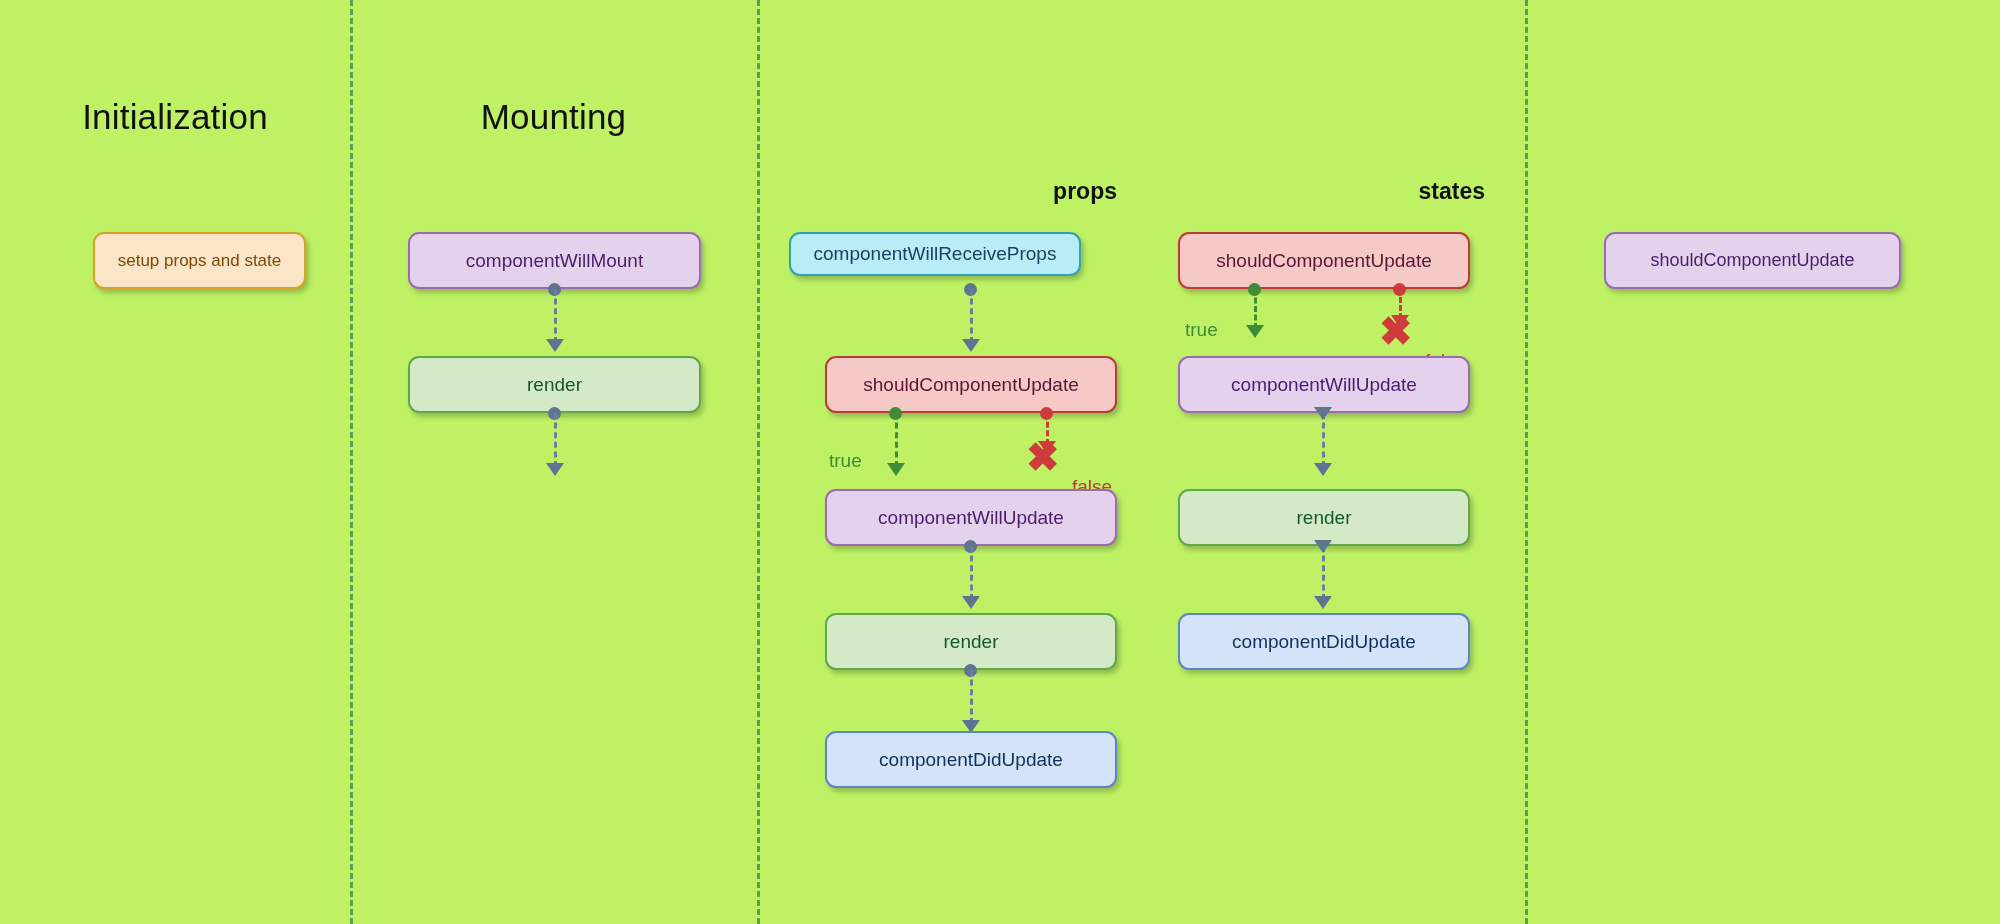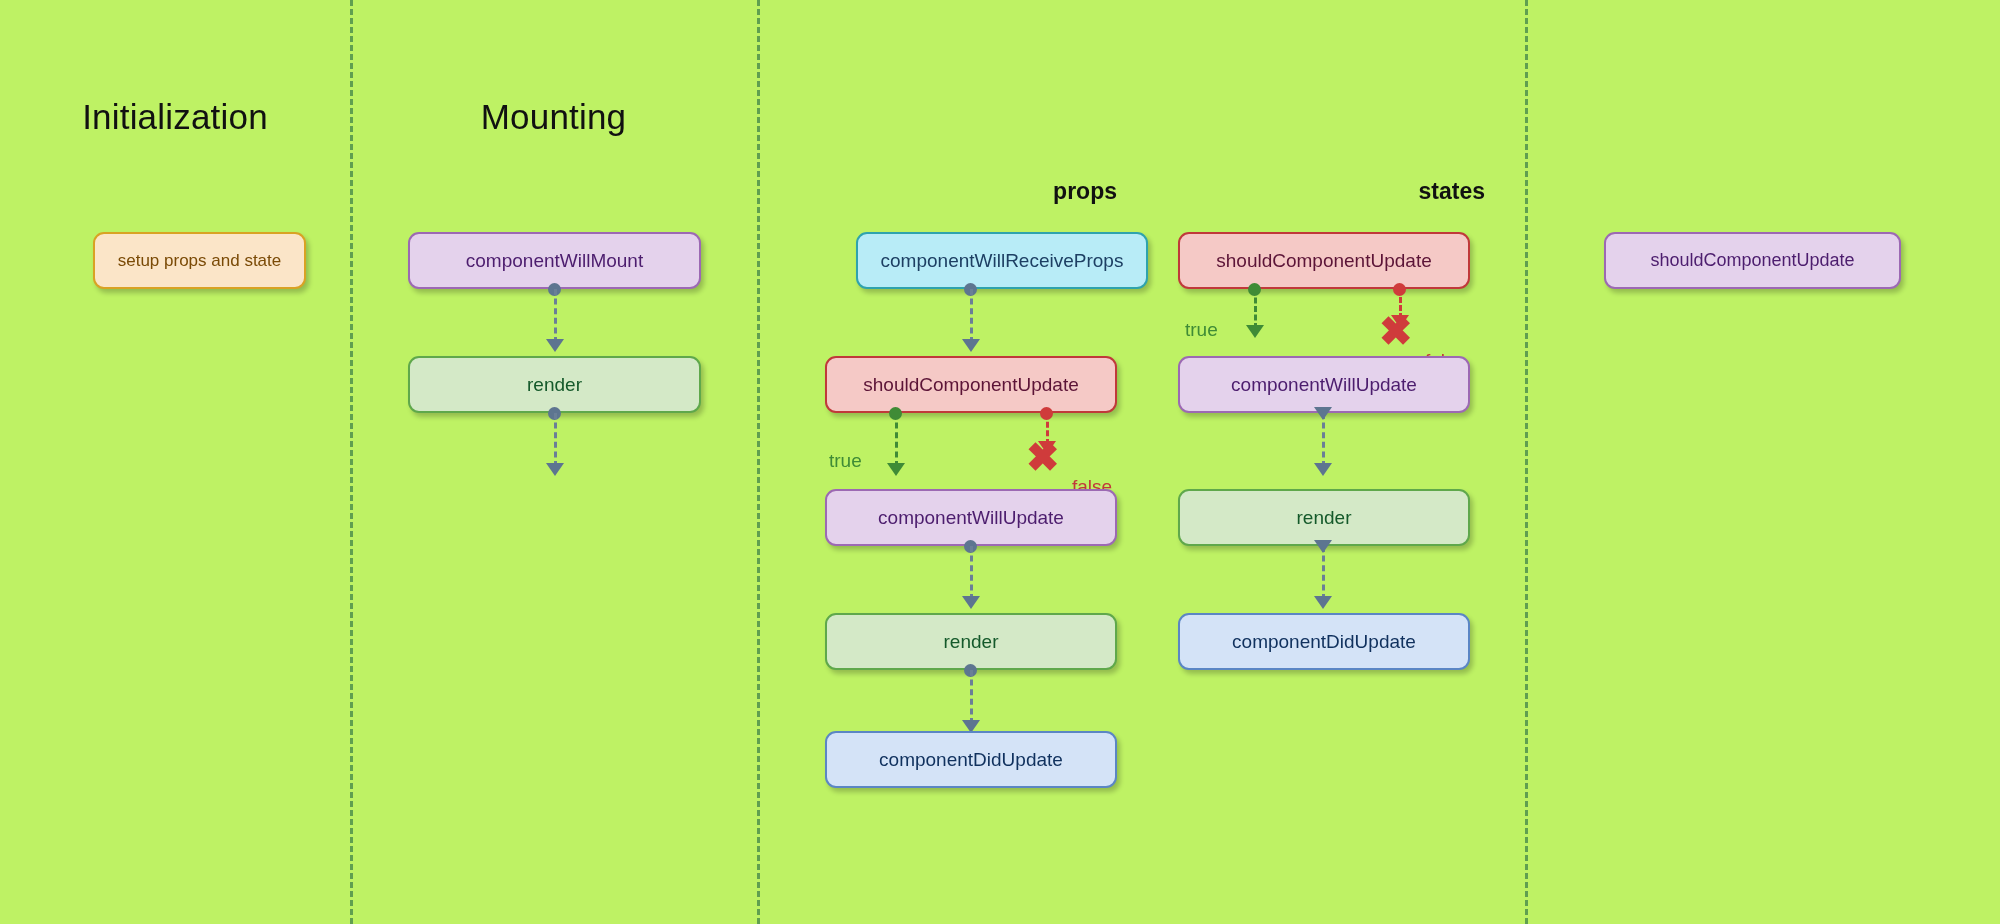--- a/index.html
+++ b/index.html
@@ -145,21 +145,21 @@
   <div class="connector conn-grey" style="left:554px; top:289px; height:54px;"></div>
   <div class="arrow arrow-grey" style="left:546px; top:339px;"></div>
 
   <div class="node node-green" style="left:408px; top:356px; width:293px; height:57px;">render</div>
 
   <div class="dot dot-grey" style="left:548px; top:407px;"></div>
   <div class="connector conn-grey" style="left:554px; top:413px; height:54px;"></div>
   <div class="arrow arrow-grey" style="left:546px; top:463px;"></div>
 
 
-  <div class="node node-cyan" style="left:856px; top:232px; width:292px; height:57px;">componentWillReceiveProps</div>
+  <div class="node node-cyan" style="left:789px; top:232px; width:292px; height:44px;">componentWillReceiveProps</div>
 
   <div class="dot dot-grey" style="left:964px; top:283px;"></div>
   <div class="connector conn-grey" style="left:970px; top:289px; height:54px;"></div>
   <div class="arrow arrow-grey" style="left:962px; top:339px;"></div>
 
   <div class="node node-red" style="left:825px; top:356px; width:292px; height:57px;">shouldComponentUpdate</div>
 
   <div class="dot dot-green" style="left:889px; top:407px;"></div>
   <div class="connector conn-green" style="left:895px; top:413px; height:54px;"></div>
   <div class="arrow arrow-green" style="left:887px; top:463px;"></div>

